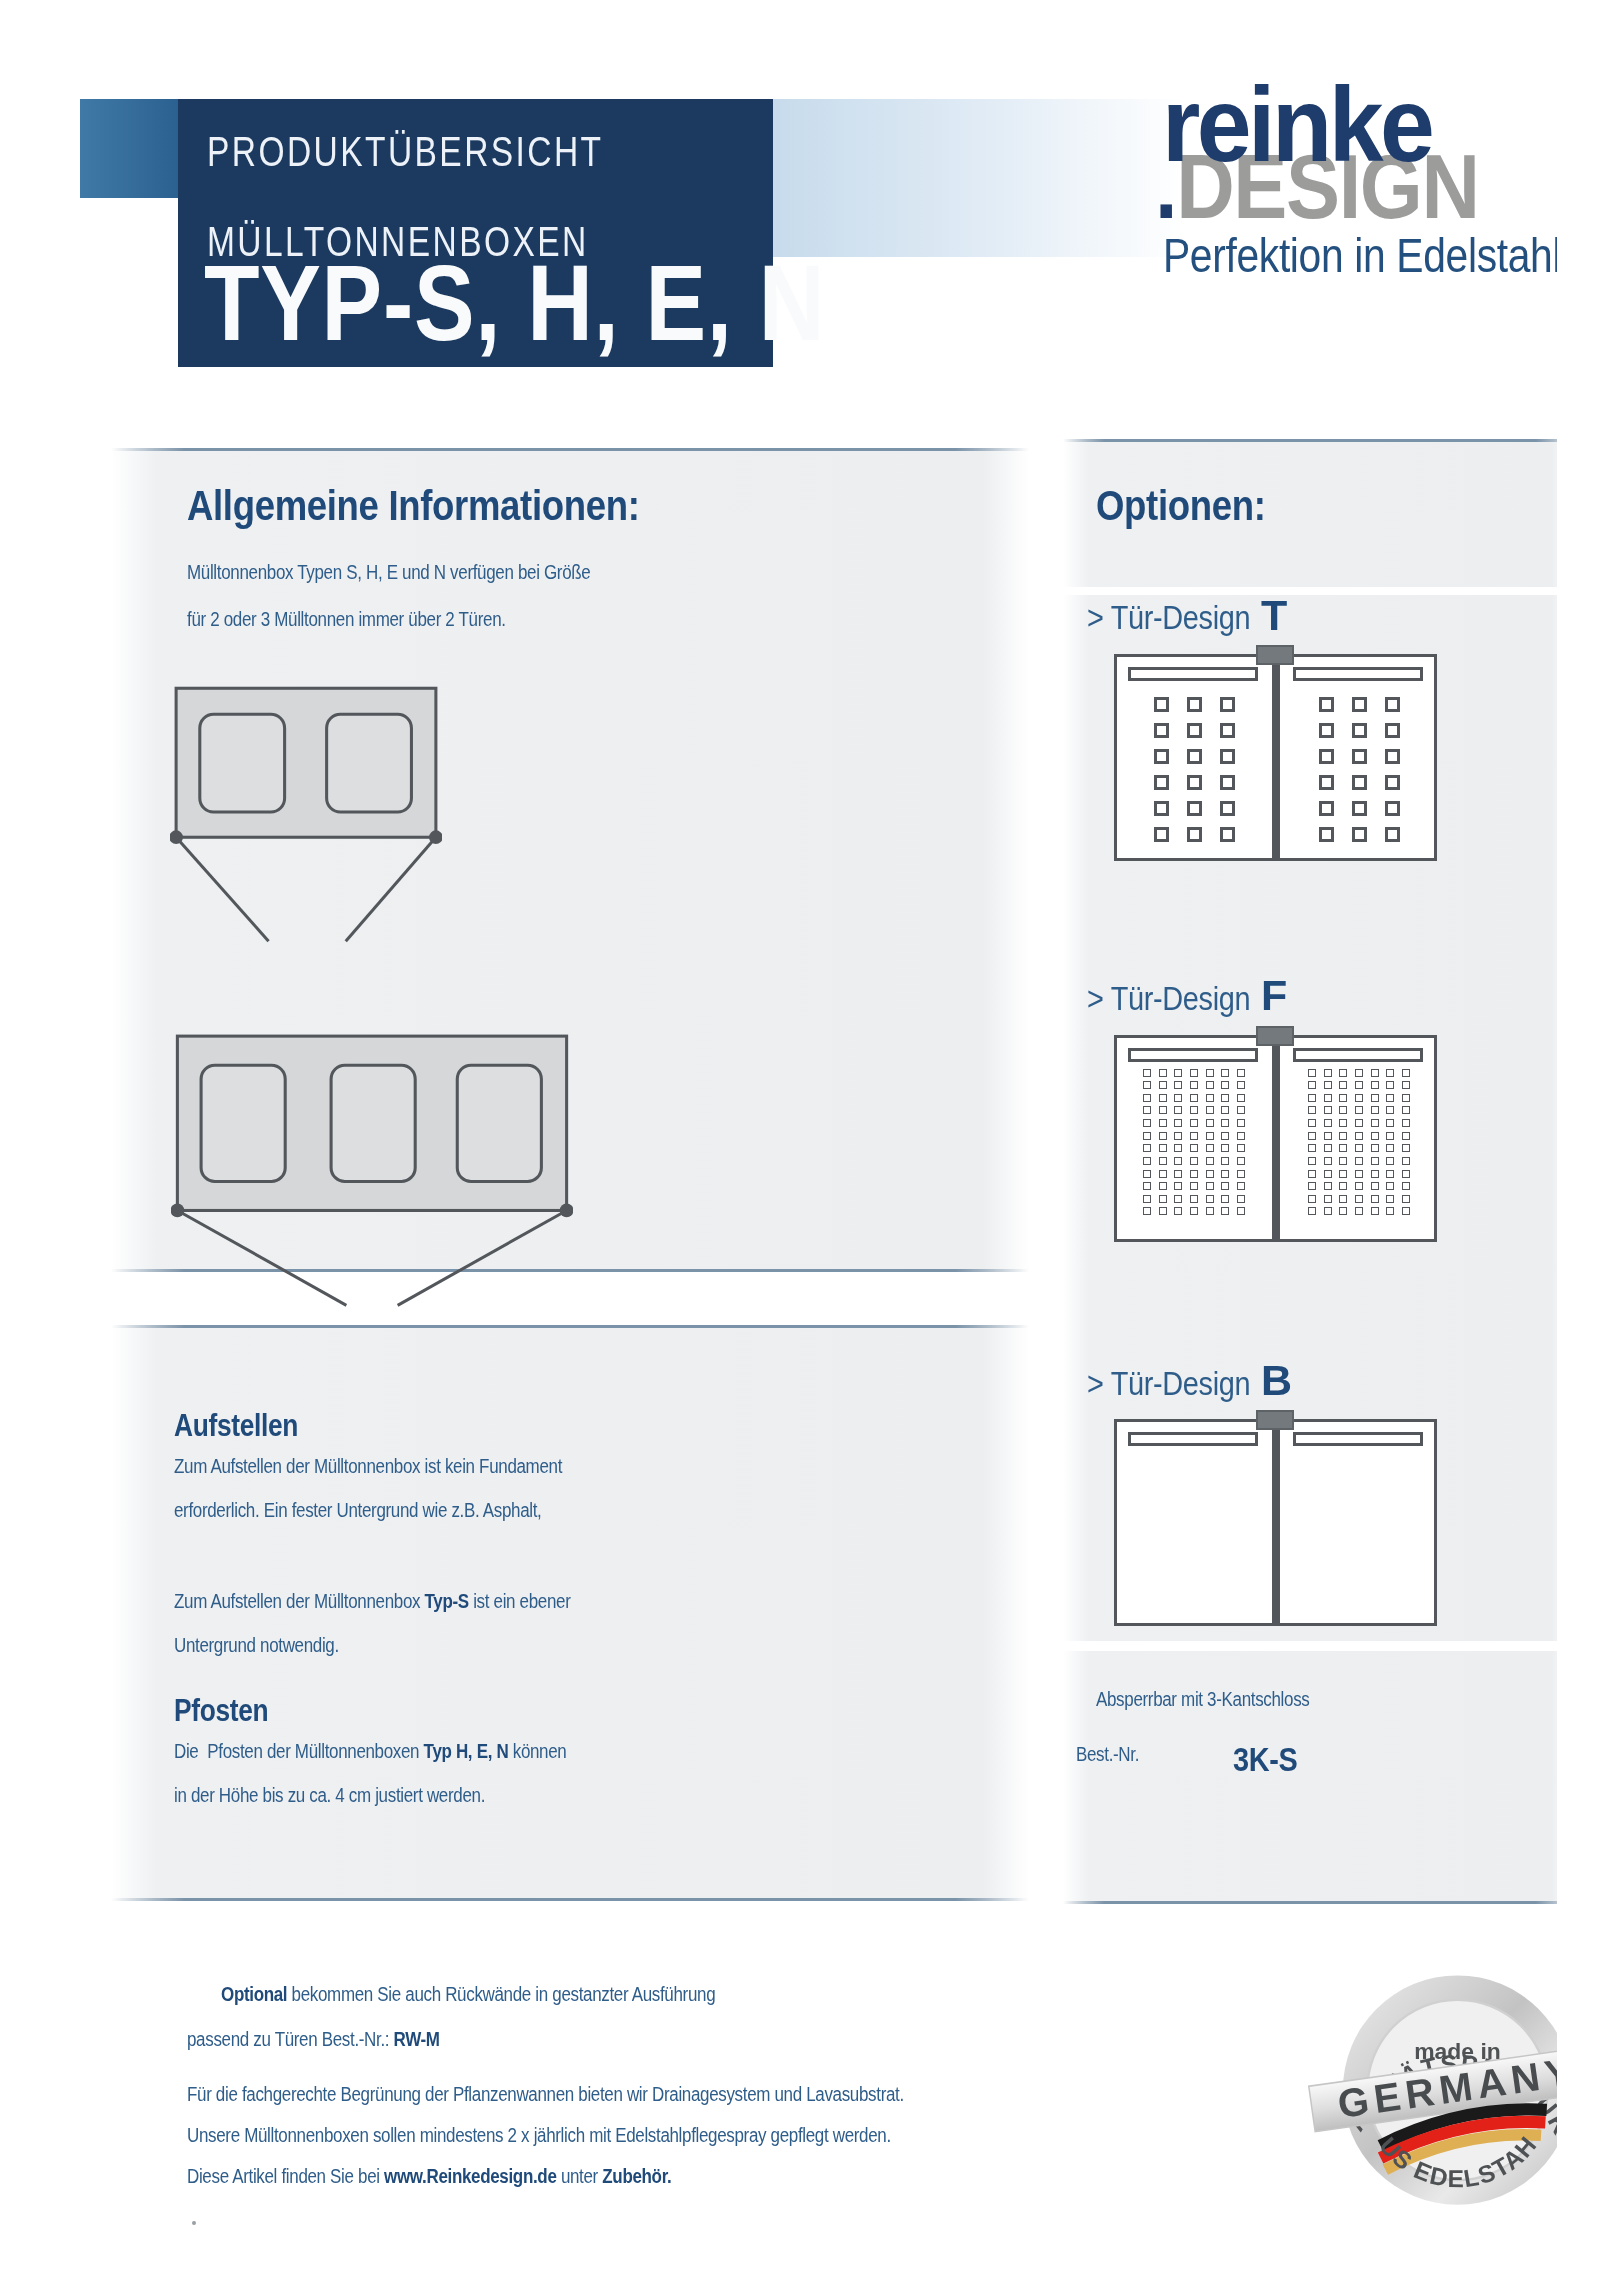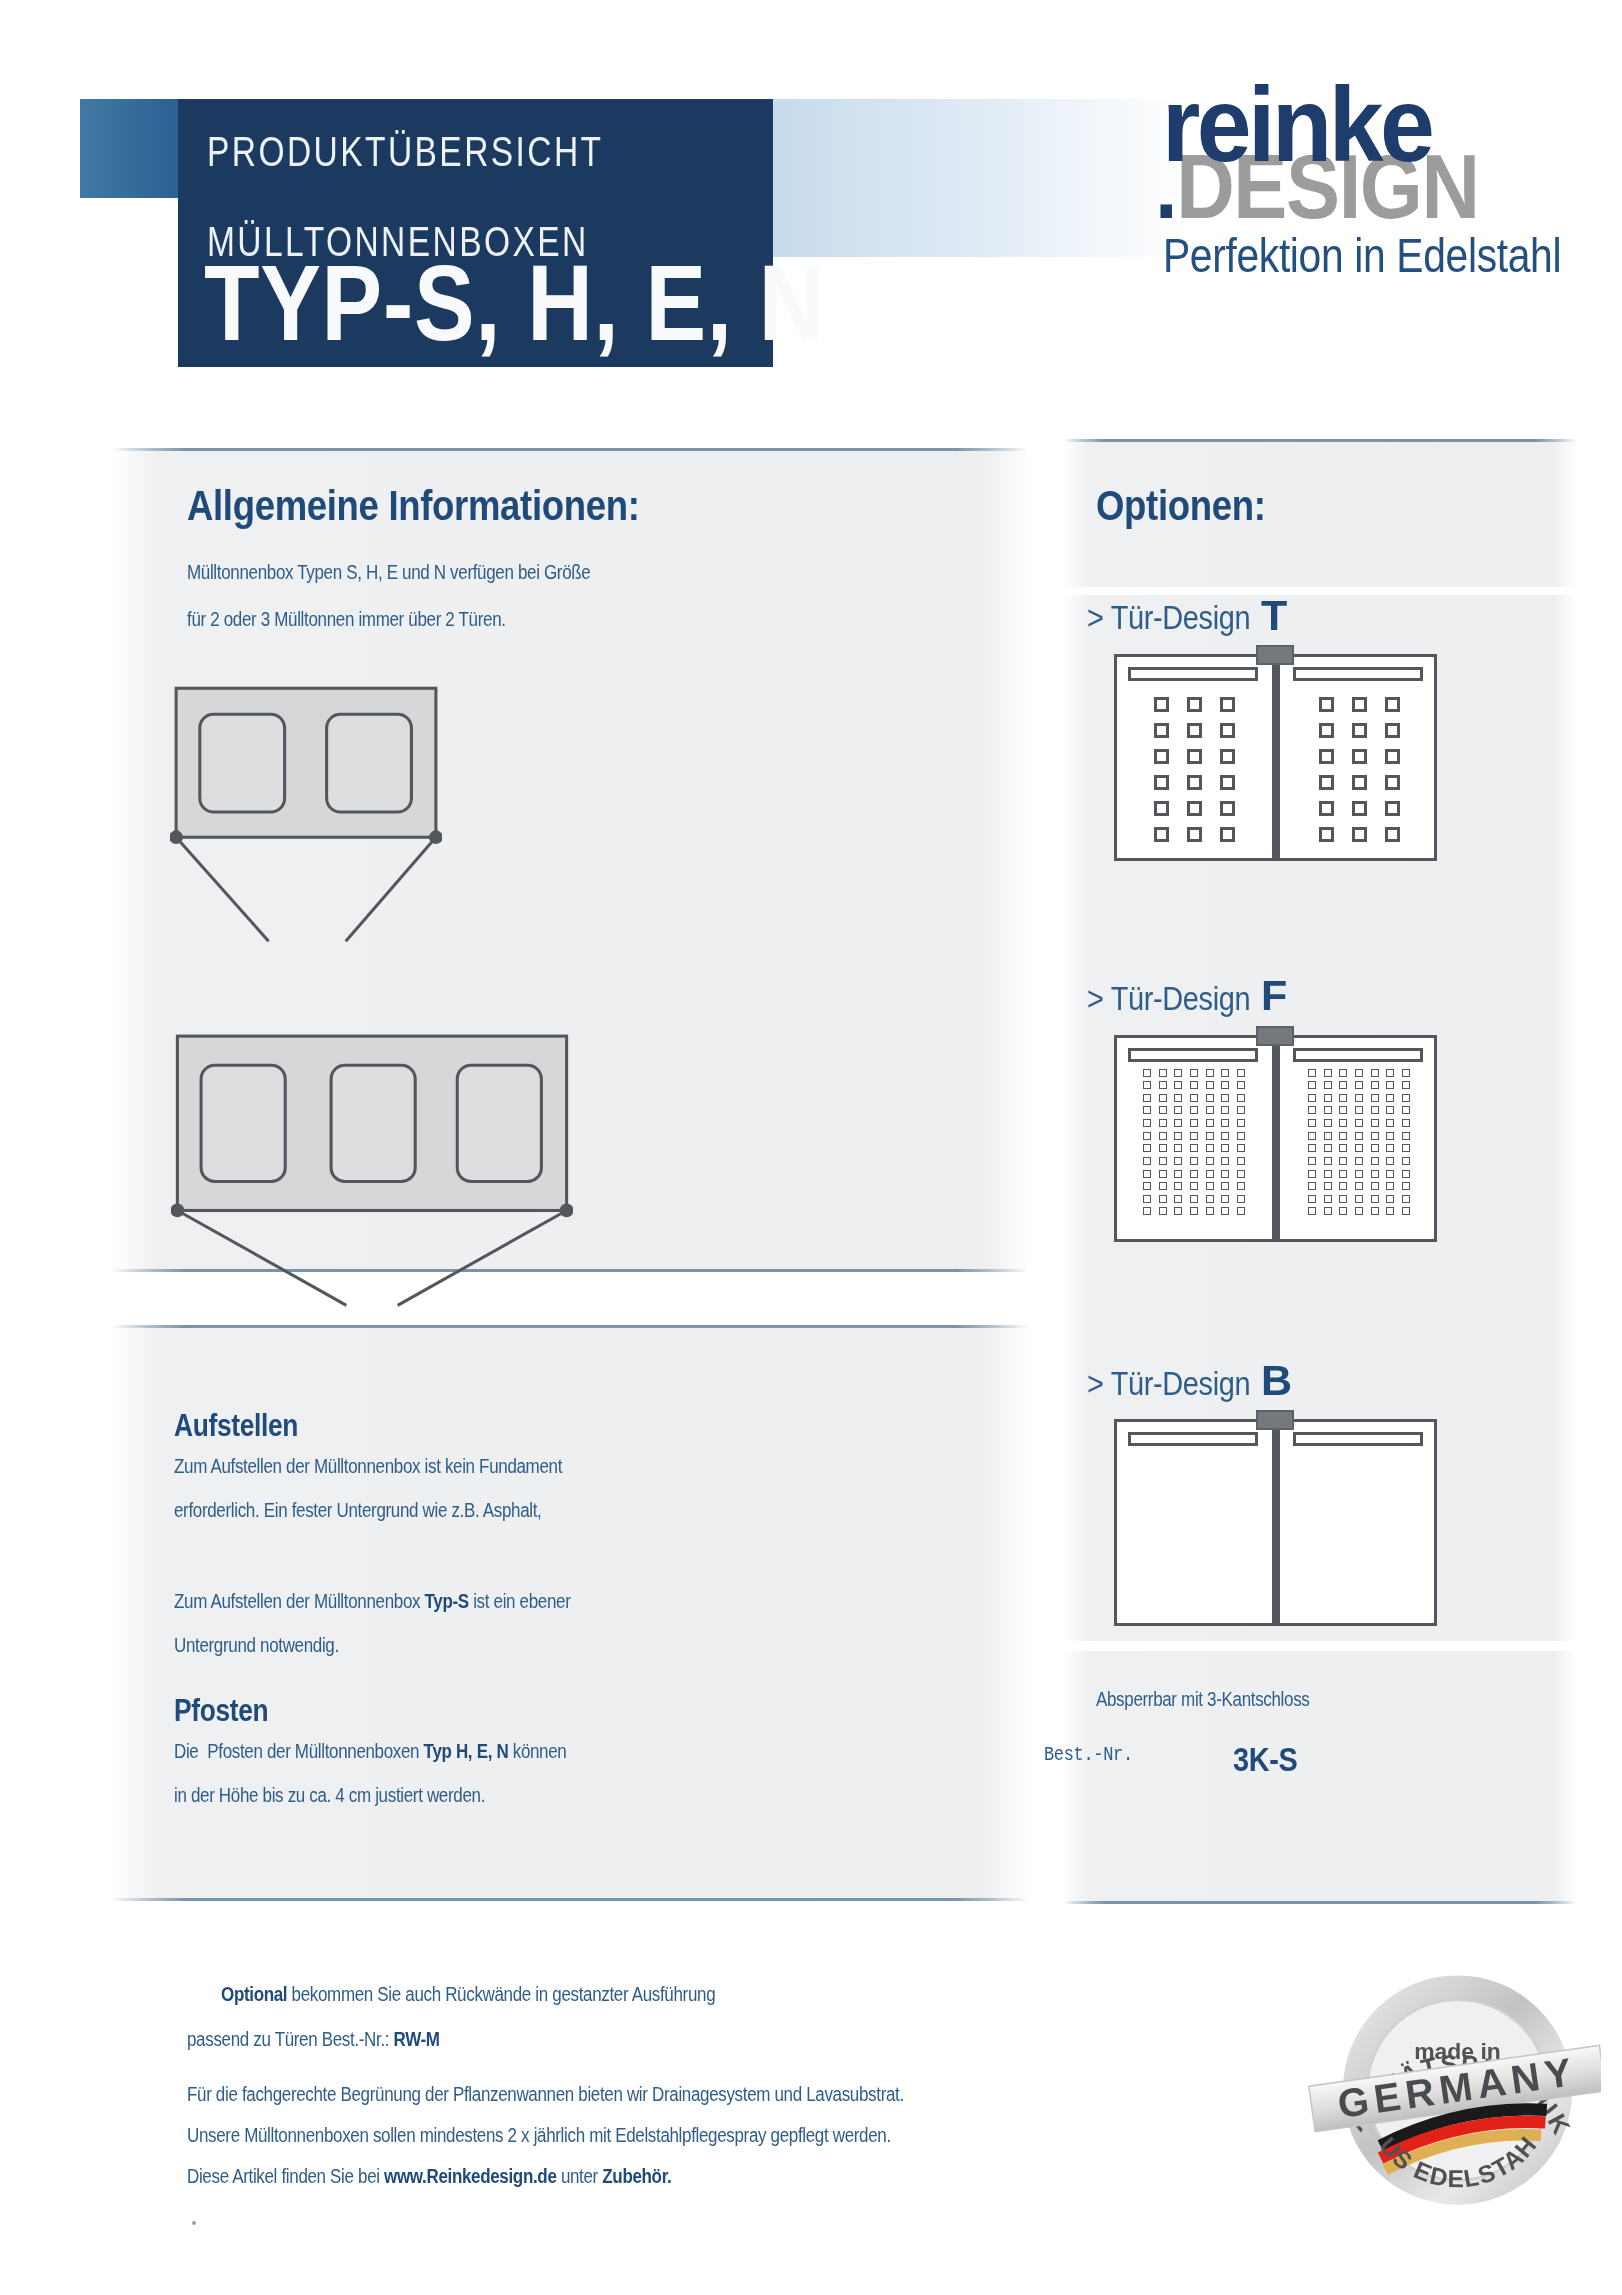--- a/index.html
+++ b/index.html
@@ -1,17 +1,17 @@
 <!DOCTYPE html>
 <html style="--navy-box: #1c3a5f; --steel-bar: #2f6898; --fade-band: #c7dbec; --logo-navy: #1e3c6c; --logo-gray: #9c9c9b; --heading: #1f4a7a; --body-text: #2f5d8a; --panel-line: #7b93a9; --diagram-stroke: #53575b; --diagram-fill: #d5d7d9; --bin-fill: #dcdee0; --door-cap: #74797e; --flag-black: #1a1a1a; --flag-red: #e22218; --flag-gold: #dfaf54; --badge-text: #4f5254;font-size:12.2px"><head>
 <meta charset="utf-8">
 <style>
   html,body{margin:0;padding:0;background:#fff;}
   .page{position:relative;width:1557px;height:2295px;background:#fff;overflow:hidden;
-        font-family:"Liberation Sans",sans-serif;padding-left:44px;}
+        font-family:"Liberation Sans",sans-serif;}
   .abs{position:absolute;}
   .sx{display:inline-block;transform:scaleX(.85);transform-origin:0 0;white-space:pre;letter-spacing:-0.4px;}
   .sxk{display:inline-block;transform:scaleX(.78);transform-origin:0 0;white-space:pre;letter-spacing:3.1px;}
   .sxt{display:inline-block;transform:scaleX(.85);transform-origin:0 0;white-space:pre;letter-spacing:0.8px;}
 
   
   .steel-bar{left:80px;top:99px;width:98px;height:99px;
              background:linear-gradient(90deg,#4079a6,#2b6190);}
   .navy-box{left:178px;top:99px;width:595px;height:268px;background:var(--navy-box,#1c3a5f);}
   .kick{left:29px;color:#edf2f8;font-size:43px;font-weight:400;}
@@ -70,21 +70,21 @@
         background:var(--diagram-stroke,#53575b);}
   .door .cap{position:absolute;left:139px;top:-12.2px;width:38px;height:20px;
         background:var(--door-cap,#74797e);border:2.3px solid #5d6266;box-sizing:border-box;z-index:2;}
   .door .leaf{position:absolute;top:0;bottom:0;width:152px;}
   .door .leaf.l{left:0;} .door .leaf.r{right:0;}
   .door .slot{position:absolute;left:10.7px;right:10.7px;top:10px;height:13.8px;background:#fff;
         border:3.1px solid var(--diagram-stroke,#53575b);box-sizing:border-box;}
   .perf{position:absolute;box-sizing:border-box;background:#fff;border:2.3px solid var(--diagram-stroke,#53575b);}
 
   .lock-line{left:1096px;top:1688px;}
-  .best-label{left:1044px;top:1743px;font-family:Liberation Mono, monospace;}
+  .best-label{left:1076px;top:1743px;}
   .best-value{left:1233px;top:1740px;font-size:34px;font-weight:700;color:var(--heading,#1f4a7a);}
 
   .bot-l1{left:187px;top:1983px;margin-left:34px;} .bot-l2{left:187px;top:2028px;}
   .bot-l3{left:187px;top:2083px;} .bot-l4{left:187px;top:2124px;} .bot-l5{left:187px;top:2165px;}
   .footer-dot{left:192px;top:2221px;width:3.8px;height:3.8px;border-radius:50%;background:#9aa0a5;}
 
   .diagram{position:absolute;}
   .diag1{left:170px;top:682px;} .diag2{left:171px;top:1030px;}
 
   .badge{left:1297px;top:1928px;width:321px;height:321px;}

